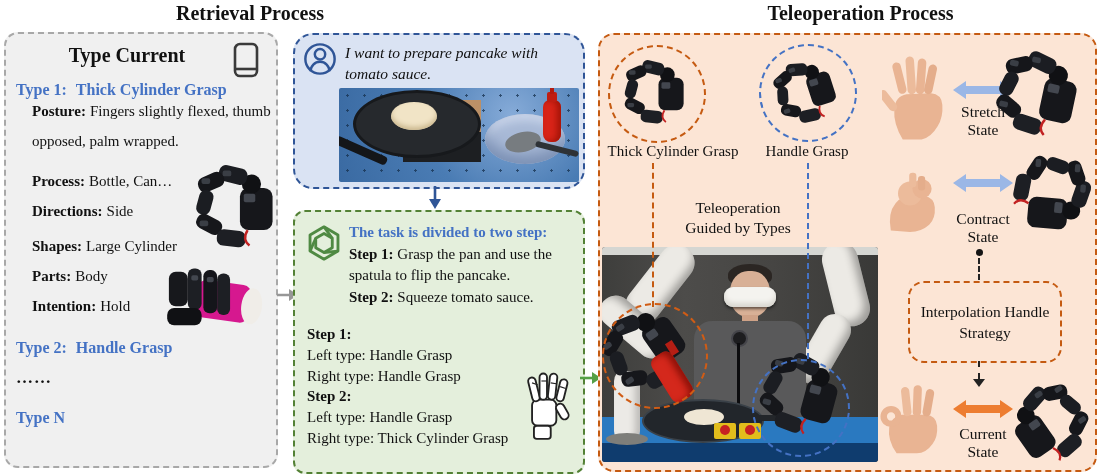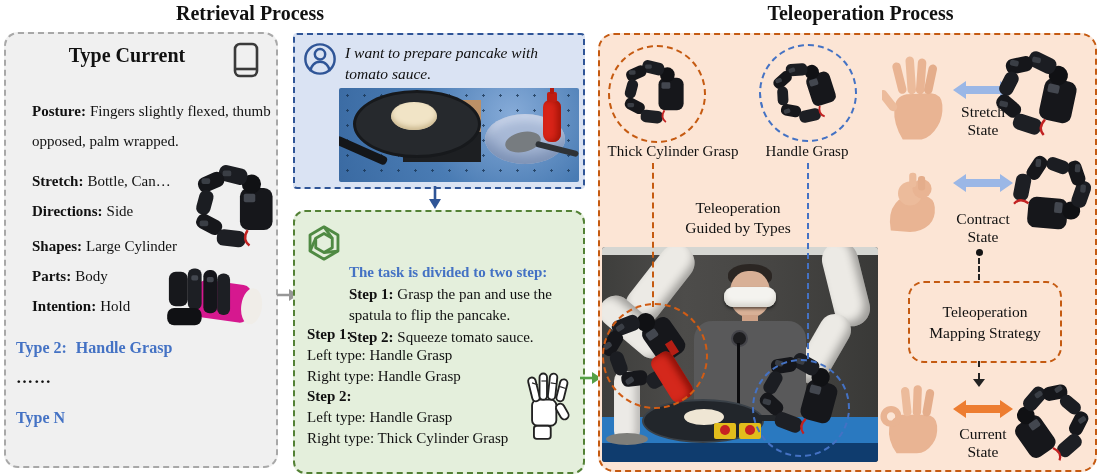--- a/index.html
+++ b/index.html
@@ -31,21 +31,21 @@
   #type-n{left:10px;top:375px;}
   #hand1{left:184px;top:126px;width:96px;height:98px;}
   #hand2{left:156px;top:228px;width:112px;height:80px;}
   #book{left:226px;top:8px;width:28px;height:36px;}
 
   
   .harrow{position:absolute;}
 
   
   #request{left:293px;top:33px;width:288px;height:152px;background:#dae3f3;
-           border:2px dashed #2f5597;border-radius:4px;text-decoration:underline;}
+           border:2px dashed #2f5597;border-radius:20px;text-decoration:underline;}
   #usericon{left:8px;top:7px;width:34px;height:34px;}
   #req-msg{position:absolute;left:50px;top:7px;width:228px;font-style:italic;
            font-size:15.5px;line-height:21px;color:#101010;}
   #photo1{left:44px;top:53px;width:240px;height:94px;overflow:hidden;border-radius:2px;}
   .p1-bg{position:absolute;inset:0;background:radial-gradient(circle at 72% 28%,#86abd8 0%,#4a7cb4 48%,#3a6aa2 100%);}
   .p1-dots{position:absolute;inset:0;background-image:radial-gradient(#16314f 1.3px,transparent 1.5px);
            background-size:17px 15px;opacity:.75;}
   .p1-woodtop{position:absolute;left:64px;top:12px;width:78px;height:46px;background:#bb9067;}
   .p1-woodfront{position:absolute;left:64px;top:44px;width:78px;height:30px;background:#1d1f22;}
   .p1-pan{position:absolute;left:14px;top:2px;width:122px;height:62px;background:#26292d;
@@ -63,21 +63,21 @@
   .p1-ketchup{position:absolute;left:204px;top:12px;width:18px;height:42px;background:#d82418;
           border-radius:7px 7px 8px 8px;box-shadow:inset -4px 0 6px #a31408;}
   .p1-kcap{position:absolute;left:208px;top:4px;width:10px;height:10px;background:#c01d12;border-radius:2px;}
   .p1-ktip{position:absolute;left:211px;top:0px;width:4px;height:6px;background:#b31a10;}
 
   
   #gpt{left:293px;top:210px;width:288px;height:260px;background:#e4efdc;
        border:2px dashed #538135;border-radius:12px;}
   #gpticon{left:10px;top:12px;width:38px;height:38px;}
   .blue-b{color:#4472c4;font-weight:bold;}
-  #gpt-part1{position:absolute;left:54px;top:10px;width:228px;font-size:15px;line-height:21.5px;margin-top:40px;}
+  #gpt-part1{position:absolute;left:54px;top:10px;width:228px;font-size:15px;line-height:21.5px;}
   #gpt-part2{position:absolute;left:12px;top:112px;width:270px;font-size:15px;line-height:20.8px;}
   #sketchhand-i{left:224px;top:158px;width:56px;height:78px;}
 
   
   #teleop{left:598px;top:33px;width:495px;height:435px;background:#fce5d5;
           border:2px dashed #c55a11;border-radius:16px;}
   .gcircle{position:absolute;border-radius:50%;display:flex;align-items:center;justify-content:center;}
   #ocircle{left:8px;top:10px;width:94px;height:94px;border:2.5px dashed #c55a11;}
   #bcircle{left:159px;top:9px;width:94px;height:94px;border:2.5px dashed #4472c4;}
   .clabel{position:absolute;top:108px;text-align:center;font-size:15px;}
@@ -227,23 +227,26 @@
   <div class="sec-title" id="t-left">Retrieval Process</div>
   <div class="sec-title" id="t-right">Teleoperation Process</div>
 
   <div class="abs" id="library">
     <div class="lib-title">Type Current</div>
     <svg class="abs" id="book" viewBox="0 0 28 36">
       <rect x="3" y="2" width="22" height="32" rx="5" fill="none" stroke="#3a3a3a" stroke-width="2.6"></rect>
       <line x1="3" y1="27" x2="25" y2="27" stroke="#3a3a3a" stroke-width="2.6"></line>
     </svg>
 
+    <div class="type-hdr" id="type1">
+      <span class="thl">Type 1:</span><span>Thick Cylinder Grasp</span>
+    </div>
 
     <div class="field" id="f-0"><b>Posture:</b><span>Fingers slightly flexed, thumb opposed, palm wrapped.</span></div>
-    <div class="field" id="f-1"><b>Stretch:</b><span>Bottle, Can…</span></div>
+    <div class="field" id="f-1"><b>Process:</b><span>Bottle, Can…</span></div>
     <div class="field" id="f-2"><b>Directions:</b><span>Side</span></div>
     <div class="field" id="f-3"><b>Shapes:</b><span>Large Cylinder</span></div>
     <div class="field" id="f-4"><b>Parts:</b><span>Body</span></div>
     <div class="field" id="f-5"><b>Intention:</b><span>Hold</span></div>
 
     <svg class="abs" id="hand1" viewBox="0 0 100 100">
         <use href="#robohand"></use>
       </svg>
     <svg class="abs" id="hand2" viewBox="0 0 130 90">
         <use href="#cuphand"></use>
@@ -399,21 +402,21 @@
         <use href="#dblarrow"></use>
       </svg>
     <div class="statelbl" id="state2">Contract State</div>
     <svg class="abs" id="robo-contract" viewBox="0 0 100 100">
         <use href="#robohand"></use>
       </svg>
 
     <div class="abs" id="mdot"></div>
     <div class="abs" id="dline1"></div>
     <div class="abs" id="ibox">
-      <div class="itxt">Teleoperation Mapping Strategy</div>
+      <div class="itxt">Interpolation Handle Strategy</div>
     </div>
     <div class="abs" id="dline2"></div>
     <div class="abs" id="dhead"></div>
 
     <svg class="abs" id="pinch-i" viewBox="0 0 76 80">
         <use href="#pinchhand"></use>
       </svg>
     <svg class="abs dblarr" id="arr3" viewBox="0 0 60 20">
         <use href="#dblarrow"></use>
       </svg>

